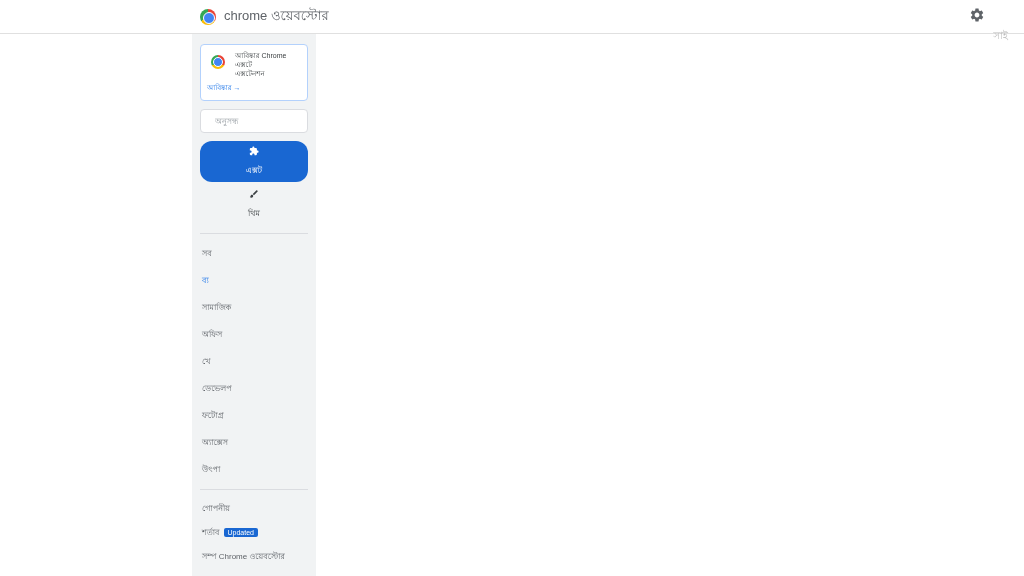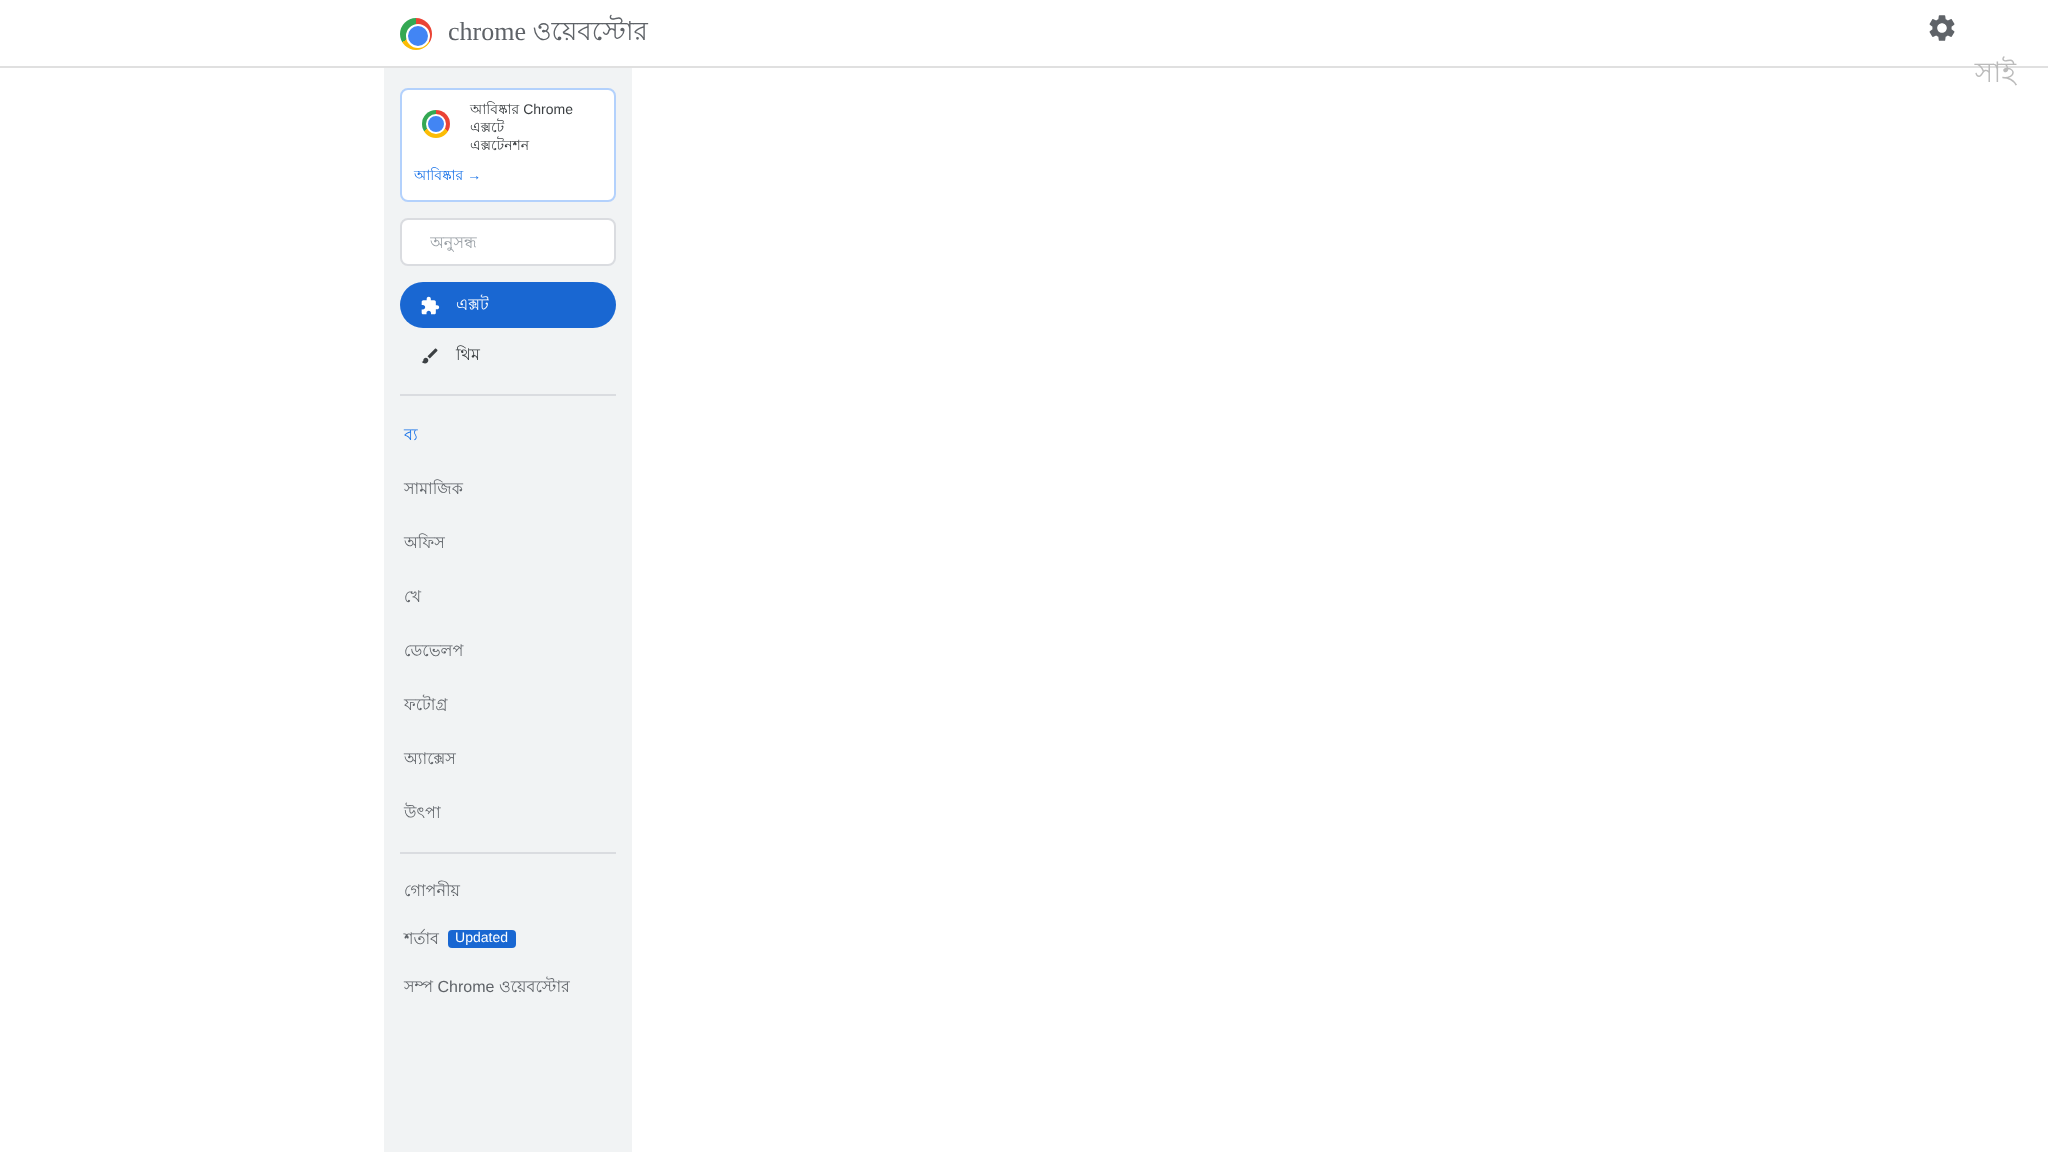--- a/index.html
+++ b/index.html
@@ -6,38 +6,38 @@
     body { font-family: Arial, sans-serif; background: #fff; width: 1024px; height: 576px; overflow: hidden; }
     
     .header {
       height: 34px;
       border-bottom: 1px solid #e0e0e0;
       display: flex;
       align-items: center;
       padding: 0 16px 0 200px;
       justify-content: space-between;
     }
-    .header-left { display: flex; align-items: center; gap: 8px; font-family: Liberation Serif, serif; }
+    .header-left { display: flex; align-items: center; gap: 8px; }
     .header-logo { width: 16px; height: 16px; position: relative; }
     .header-title { font-size: 13px; color: #5f6368; }
     .header-right { display: flex; align-items: center; gap: 8px; }
     
     .logo-chrome {
       width: 16px; height: 16px; border-radius: 50%;
       background: conic-gradient(#ea4335 0deg 120deg, #fbbc05 120deg 240deg, #34a853 240deg 360deg);
       position: relative;
     }
     .logo-chrome::after {
       content: ''; position: absolute; top: 3px; left: 3px;
       width: 10px; height: 10px; border-radius: 50%; background: #4285f4;
       border: 1px solid #fff;
     }
     
     .gear-icon svg { width: 16px; height: 16px; fill: #5f6368; }
-    .user-text { font-size: 14px; color: #bbb; margin-top: 40px; }
+    .user-text { font-size: 10px; color: #bbb; margin-top: 40px; }
     
     .page-wrap {
       display: flex;
       justify-content: center;
       height: calc(576px - 34px);
     }
     .container {
       width: 640px;
       display: flex;
       background: #fff;
@@ -79,20 +79,21 @@
     }
     .search-wrap svg { width: 12px; height: 12px; fill: #5f6368; margin-right: 6px; }
     .search-input { border: none; outline: none; font-size: 8px; color: #5f6368; flex: 1; background: transparent; }
     .search-input::placeholder { color: #9aa0a6; }
     
     .nav-item {
       display: flex; align-items: center; gap: 8px;
       padding: 5px 10px; border-radius: 12px;
       font-size: 8px; color: #3c4043; cursor: pointer;
       margin-bottom: 2px;
+      flex-direction: column;
     }
     .nav-item.active { background: #1967d2; color: #fff; }
     .nav-item svg { width: 10px; height: 10px; fill: currentColor; }
     
     .divider { border-top: 1px solid #dadce0; margin: 8px 0; }
     
     .cat-item {
       font-size: 8px; color: #5f6368; padding: 5px 2px;
       cursor: pointer; margin-bottom: 4px;
     }
@@ -160,20 +161,21 @@
       </div>
       <div class="nav-item">
         <svg viewBox="0 0 24 24">
             <path d="M7 14c-1.66 0-3 1.34-3 3 0 1.31-1.16 2-2 2 .92 1.22 2.49 2 4 2 2.21 0 4-1.79 4-4 0-1.66-1.34-3-3-3zm13.71-9.37l-1.34-1.34c-.39-.39-1.02-.39-1.41 0L9 12.25 11.75 15l8.96-8.96c.39-.39.39-1.02 0-1.41z"></path>
           </svg>
         <span>থিম</span>
       </div>
 
       <div class="divider"></div>
 
+      <div class="cat-item">সব</div>
       <div class="cat-item selected">ব্য</div>
       <div class="cat-item">সামাজিক</div>
       <div class="cat-item">অফিস</div>
       <div class="cat-item">খে</div>
       <div class="cat-item">ডেভেলপ</div>
       <div class="cat-item">ফটোগ্র</div>
       <div class="cat-item">অ্যাক্সেস</div>
       <div class="cat-item">উৎপা</div>
 
       <div class="divider"></div>

